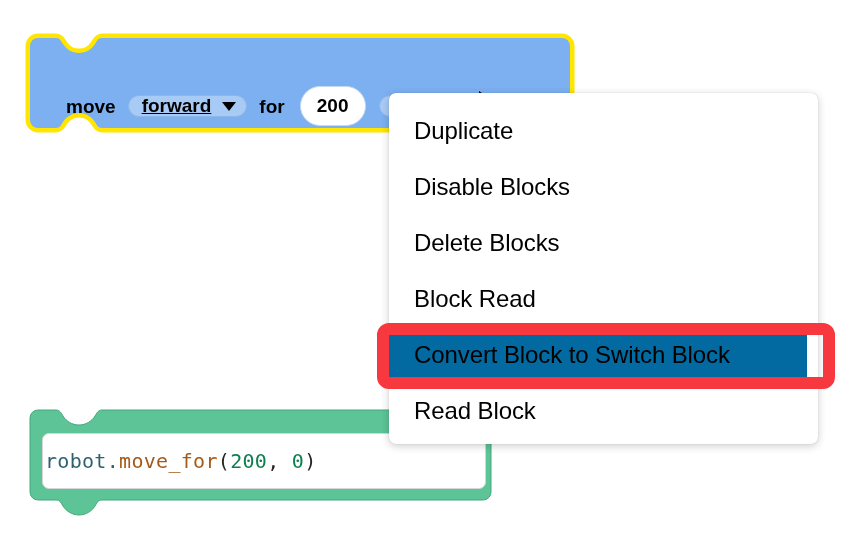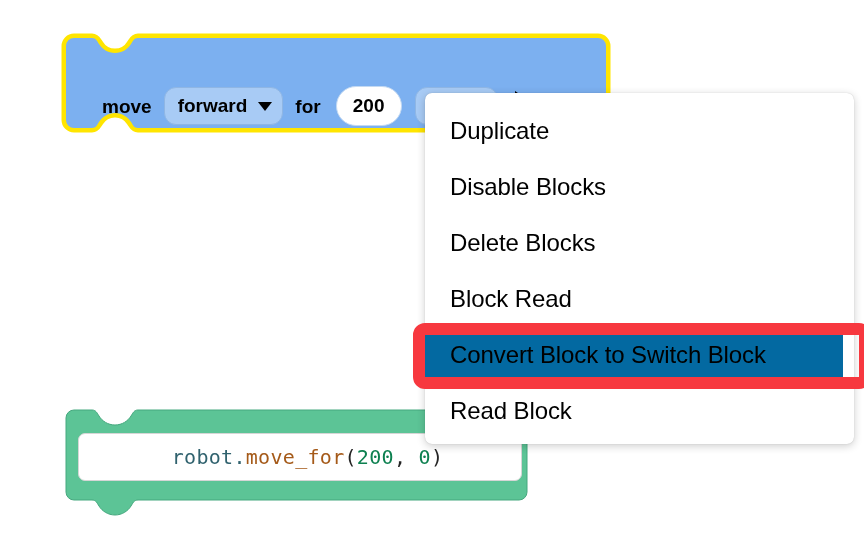--- a/index.html
+++ b/index.html
@@ -13,21 +13,20 @@
     position: relative;
     overflow: hidden;
     font-family: "Liberation Sans", sans-serif;
     -webkit-font-smoothing: antialiased;
   }
 
   #canvas {
     position: absolute;
     inset: 0;
     background: #ffffff;
-    margin-left: 36px;
   }
 
   
   .block-wrap {
     position: absolute;
     left: 24px;
     top: 32px;
     width: 545px;
     height: 110px;
   }
@@ -60,25 +59,26 @@
     font-weight: bold;
     color: #000000;
     line-height: 1;
     margin: 0 12px;
     white-space: nowrap;
   }
   .blk-dropdown {
     background: #a8cbf5;
     border: 1px solid #8fb6e4;
     border-radius: 12px;
-    height: 38px;
+    height: 22px;
     display: flex;
     align-items: center;
     padding: 0 10px 0 13px;
     box-sizing: border-box;
+    text-decoration: underline;
   }
   .blk-dropdown .dd-text {
     font-size: 19px;
     font-weight: bold;
     color: #000;
     white-space: nowrap;
   }
   .dd-caret {
     width: 0;
     height: 0;
@@ -120,29 +120,28 @@
     left: 26px;
     top: 406px;
     width: 465px;
     height: 118px;
   }
   .green-field {
     position: absolute;
     left: 16px;
     top: 27px;
     width: 444px;
-    height: 48px;
+    height: 56px;
     background: #ffffff;
     border: 1px solid #d6d6d6;
     border-radius: 7px;
     box-sizing: border-box;
     display: flex;
     align-items: center;
-    padding-left: 15px;
-    justify-content: center;
+    padding-left: 2px;
   }
   .code {
     font-family: "DejaVu Sans Mono", "Liberation Mono", monospace;
     font-size: 20px;
     letter-spacing: 0.3px;
     white-space: pre;
   }
 
   
   .ctx-menu {

